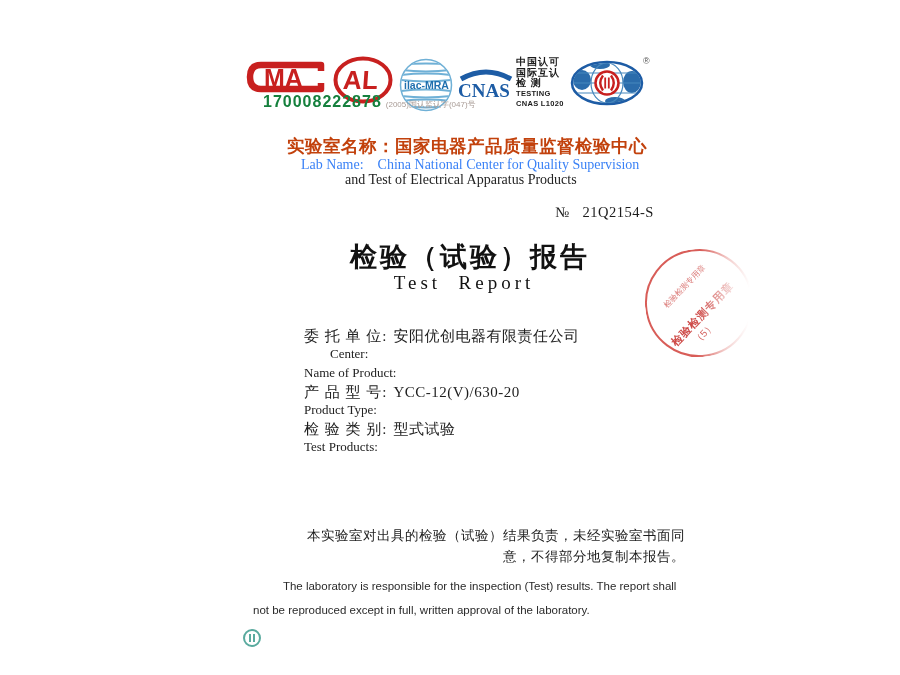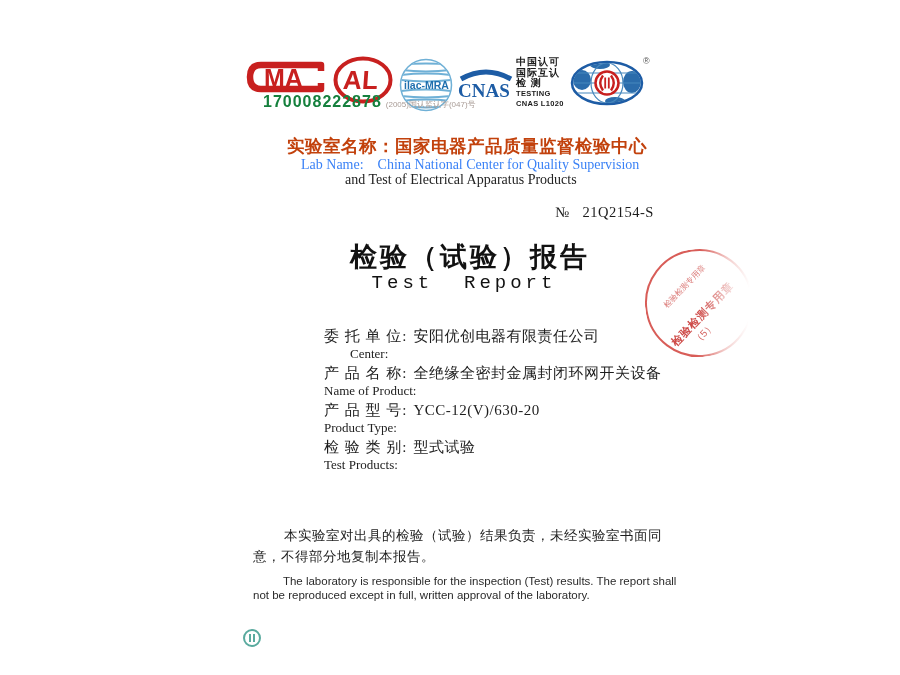--- a/index.html
+++ b/index.html
@@ -35,49 +35,49 @@
   
   .report-no { position:absolute; left:526px; top:204px; font-size:14.5px; color:#1c1c1c;margin-left:29px; }
   .report-no .no-val { margin-left:10px; letter-spacing:.5px; }
 
   
   .title-zh { position:absolute; left:470px; top:239px; transform:translateX(-50%);
               font-size:27px; font-weight:bold; letter-spacing:3px; color:#111;
               font-family:"Liberation Sans", sans-serif; white-space:nowrap; }
   .title-en { position:absolute; left:464px; top:272px; transform:translateX(-50%);
               font-size:19px; letter-spacing:4px; color:#111; white-space:pre;
-              font-family:Liberation Mono, monospace; }
+              font-family:Liberation Serif, serif; }
 
   
   .red-seal { position:absolute; left:645px; top:249px; width:108px; height:108px;
               transform:rotate(-8deg);
               -webkit-mask-image:linear-gradient(100deg,#000 50%,rgba(0,0,0,.3) 72%,transparent 90%);
               mask-image:linear-gradient(100deg,#000 50%,rgba(0,0,0,.3) 72%,transparent 90%); }
   .red-seal .ring { position:absolute; inset:0; border:2.5px solid rgba(206,52,46,.8);
                     border-radius:50%; }
   .red-seal .seal-txt { position:absolute; white-space:nowrap; color:rgba(198,44,40,.85);
                         font-family:"Liberation Sans", sans-serif; transform:rotate(-38deg); }
   .red-seal .t1 { left:14px; top:30px; font-size:8px;  opacity:.75; }
   .red-seal .t2 { left:14px; top:58px; font-size:11px; font-weight:bold; letter-spacing:1px; }
   .red-seal .t3 { left:42px; top:78px; font-size:10px; }
 
   
-  .fields { position:absolute; left:324px; top:328px; }
+  .fields { position:absolute; left:304px; top:328px; }
   .field-row { margin-bottom:4px; }
   .f-zh { font-size:15px; line-height:17px; color:#1d1d1d; letter-spacing:.5px; }
   .f-label { letter-spacing:1px; }
   .f-value { margin-left:6px; }
   .f-en { font-size:13px; line-height:15px; color:#222; margin-top:1px; }
   .field-row:nth-child(1) .f-en { margin-left:26px; }
 
   
   .stmt-zh { position:absolute; left:253px; top:525px; width:432px; font-size:13.5px;
-             line-height:21px; color:#1d1d1d; text-indent:2.3em; letter-spacing:.5px; }
+             line-height:21px; color:#1d1d1d; text-indent:2.3em; letter-spacing:.5px;text-align:right; }
   .stmt-en { position:absolute; left:253px; top:574px; width:436px; font-size:11.5px;
-             line-height:14px; color:#2a2a2a; text-indent:2.6em;
+             line-height:24px; color:#2a2a2a; text-indent:2.6em;
              font-family:"Liberation Sans", sans-serif; }
 
   
   .teal-stamp { position:absolute; left:243px; top:629px; width:18px; height:18px;
                 border:2px solid #3d9c8e; border-radius:50%; opacity:.85; }
   .teal-stamp::before, .teal-stamp::after { content:""; position:absolute; top:3px;
                 width:2px; height:8px; background:#3d9c8e; }
   .teal-stamp::before { left:4px; } .teal-stamp::after { left:8px; }
 </style>
 </head>
@@ -174,21 +174,20 @@
     <div class="seal-txt t2">检验检测专用章</div>
     <div class="seal-txt t3">（5）</div>
   </div>
 
   <div class="fields">
     <div class="field-row">
       <div class="f-zh"><span class="f-label">委 托 单 位:</span><span class="f-value">安阳优创电器有限责任公司</span></div>
       <div class="f-en">Center:</div>
     </div>
     <div class="field-row">
-      <div class="f-zh"><span class="f-label">产 品 名 称:</span><span class="f-value">全绝缘全密封金属封闭环网开关设备</span></div>
       <div class="f-en">Name of Product:</div>
     </div>
     <div class="field-row">
       <div class="f-zh"><span class="f-label">产 品 型 号:</span><span class="f-value">YCC-12(V)/630-20</span></div>
       <div class="f-en">Product Type:</div>
     </div>
     <div class="field-row">
       <div class="f-zh"><span class="f-label">检 验 类 别:</span><span class="f-value">型式试验</span></div>
       <div class="f-en">Test Products:</div>
     </div>

